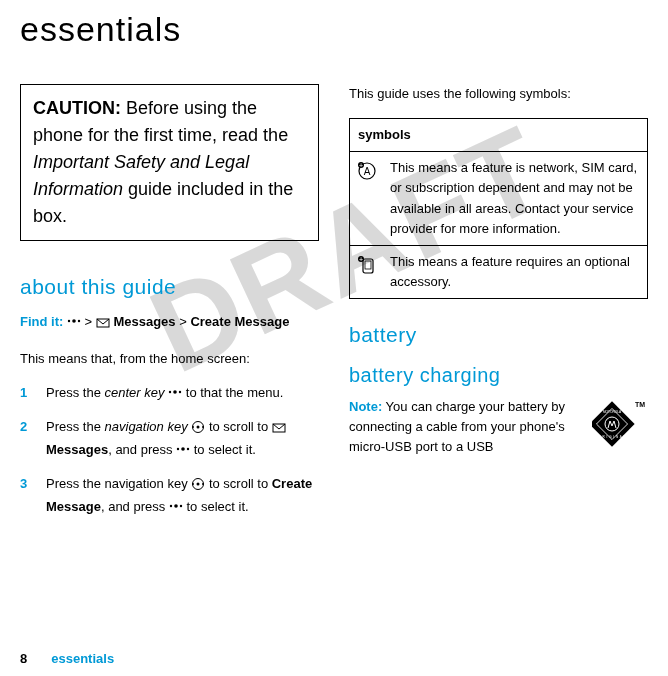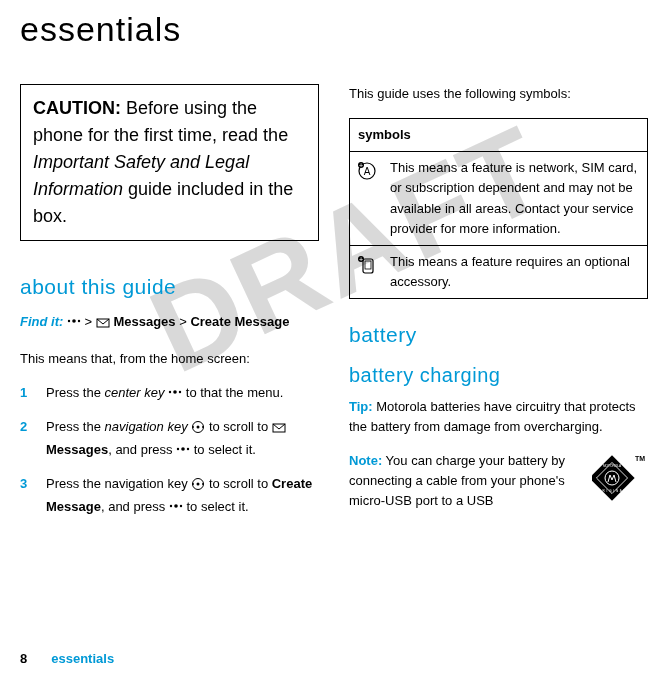--- a/index.html
+++ b/index.html
@@ -74,21 +74,20 @@
     font-weight: normal;
     letter-spacing: 0.5px;
     margin-bottom: 6px;
   }
   .col p {
     margin-bottom: 14px;
   }
   .findit strong {
     color: #0099d6;
     font-weight: bold;
-    font-style: italic;
   }
   .ol-item {
     display: flex;
     gap: 14px;
     margin-bottom: 14px;
   }
   .ol-num {
     color: #0099d6;
     font-weight: bold;
     flex-shrink: 0;
@@ -315,23 +314,20 @@
                 </svg>
           </span>
         </td>
         <td>This means a feature requires an optional accessory.</td>
       </tr>
     </tbody>
       </table>
 
     <h2 class="h-blue">battery</h2>
     <h3 class="h-blue">battery charging</h3>
-    <p>
-      <span class="tip">Tip:</span><span> Motorola batteries have circuitry that protects the battery from damage from overcharging.</span>
-    </p>
     <div class="note-block">
       <span class="moto-badge">
         <svg width="56" height="50">
           <text x="53" y="8" text-anchor="end" font-size="7" font-weight="bold" font-family="Arial">TM</text>
           <g transform="translate(20,25)">
             <rect x="-16" y="-16" width="32" height="32" fill="#000" transform="rotate(45)"></rect>
             <rect x="-11" y="-11" width="22" height="22" fill="none" stroke="#fff" stroke-width="0.8" transform="rotate(45)"></rect>
             <circle cx="0" cy="0" r="7" fill="none" stroke="#fff" stroke-width="1"></circle>
             <path d="M-4 4 L-2 -3 L0 2 L2 -3 L4 4" fill="none" stroke="#fff" stroke-width="1"></path>
             <text x="0" y="-11" text-anchor="middle" font-size="3.2" fill="#fff" font-family="Arial">MOTOROLA</text>

